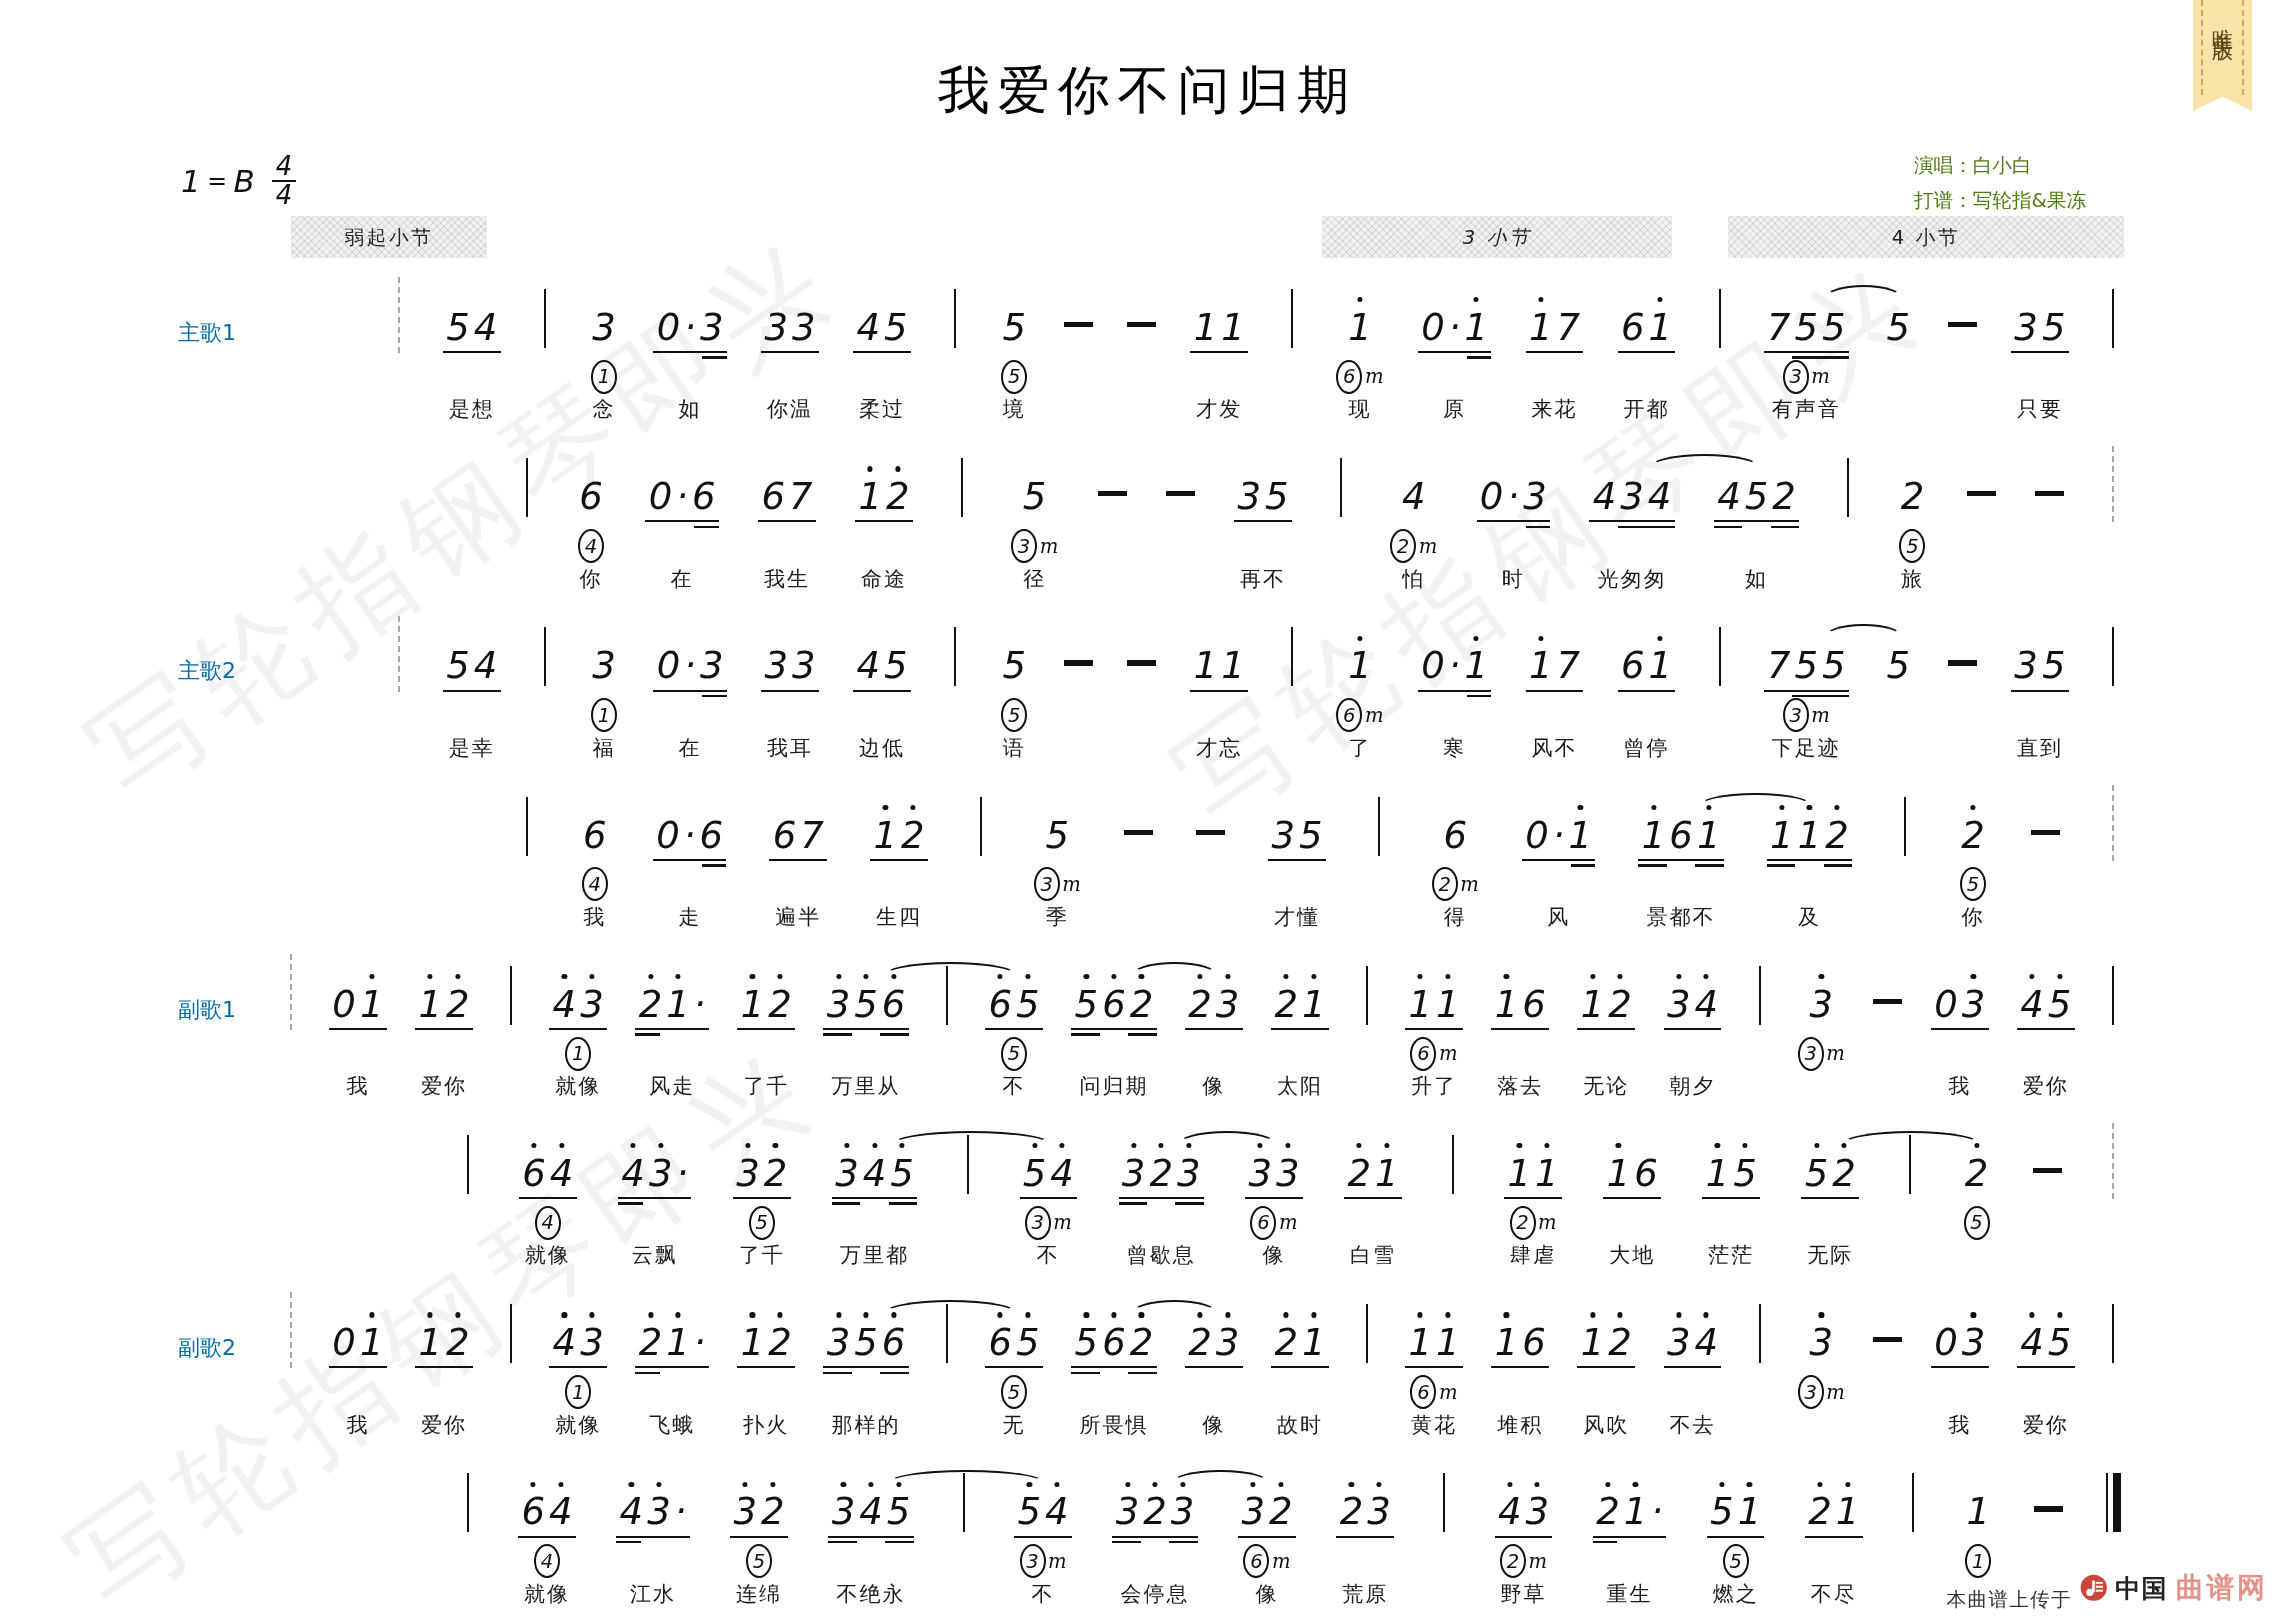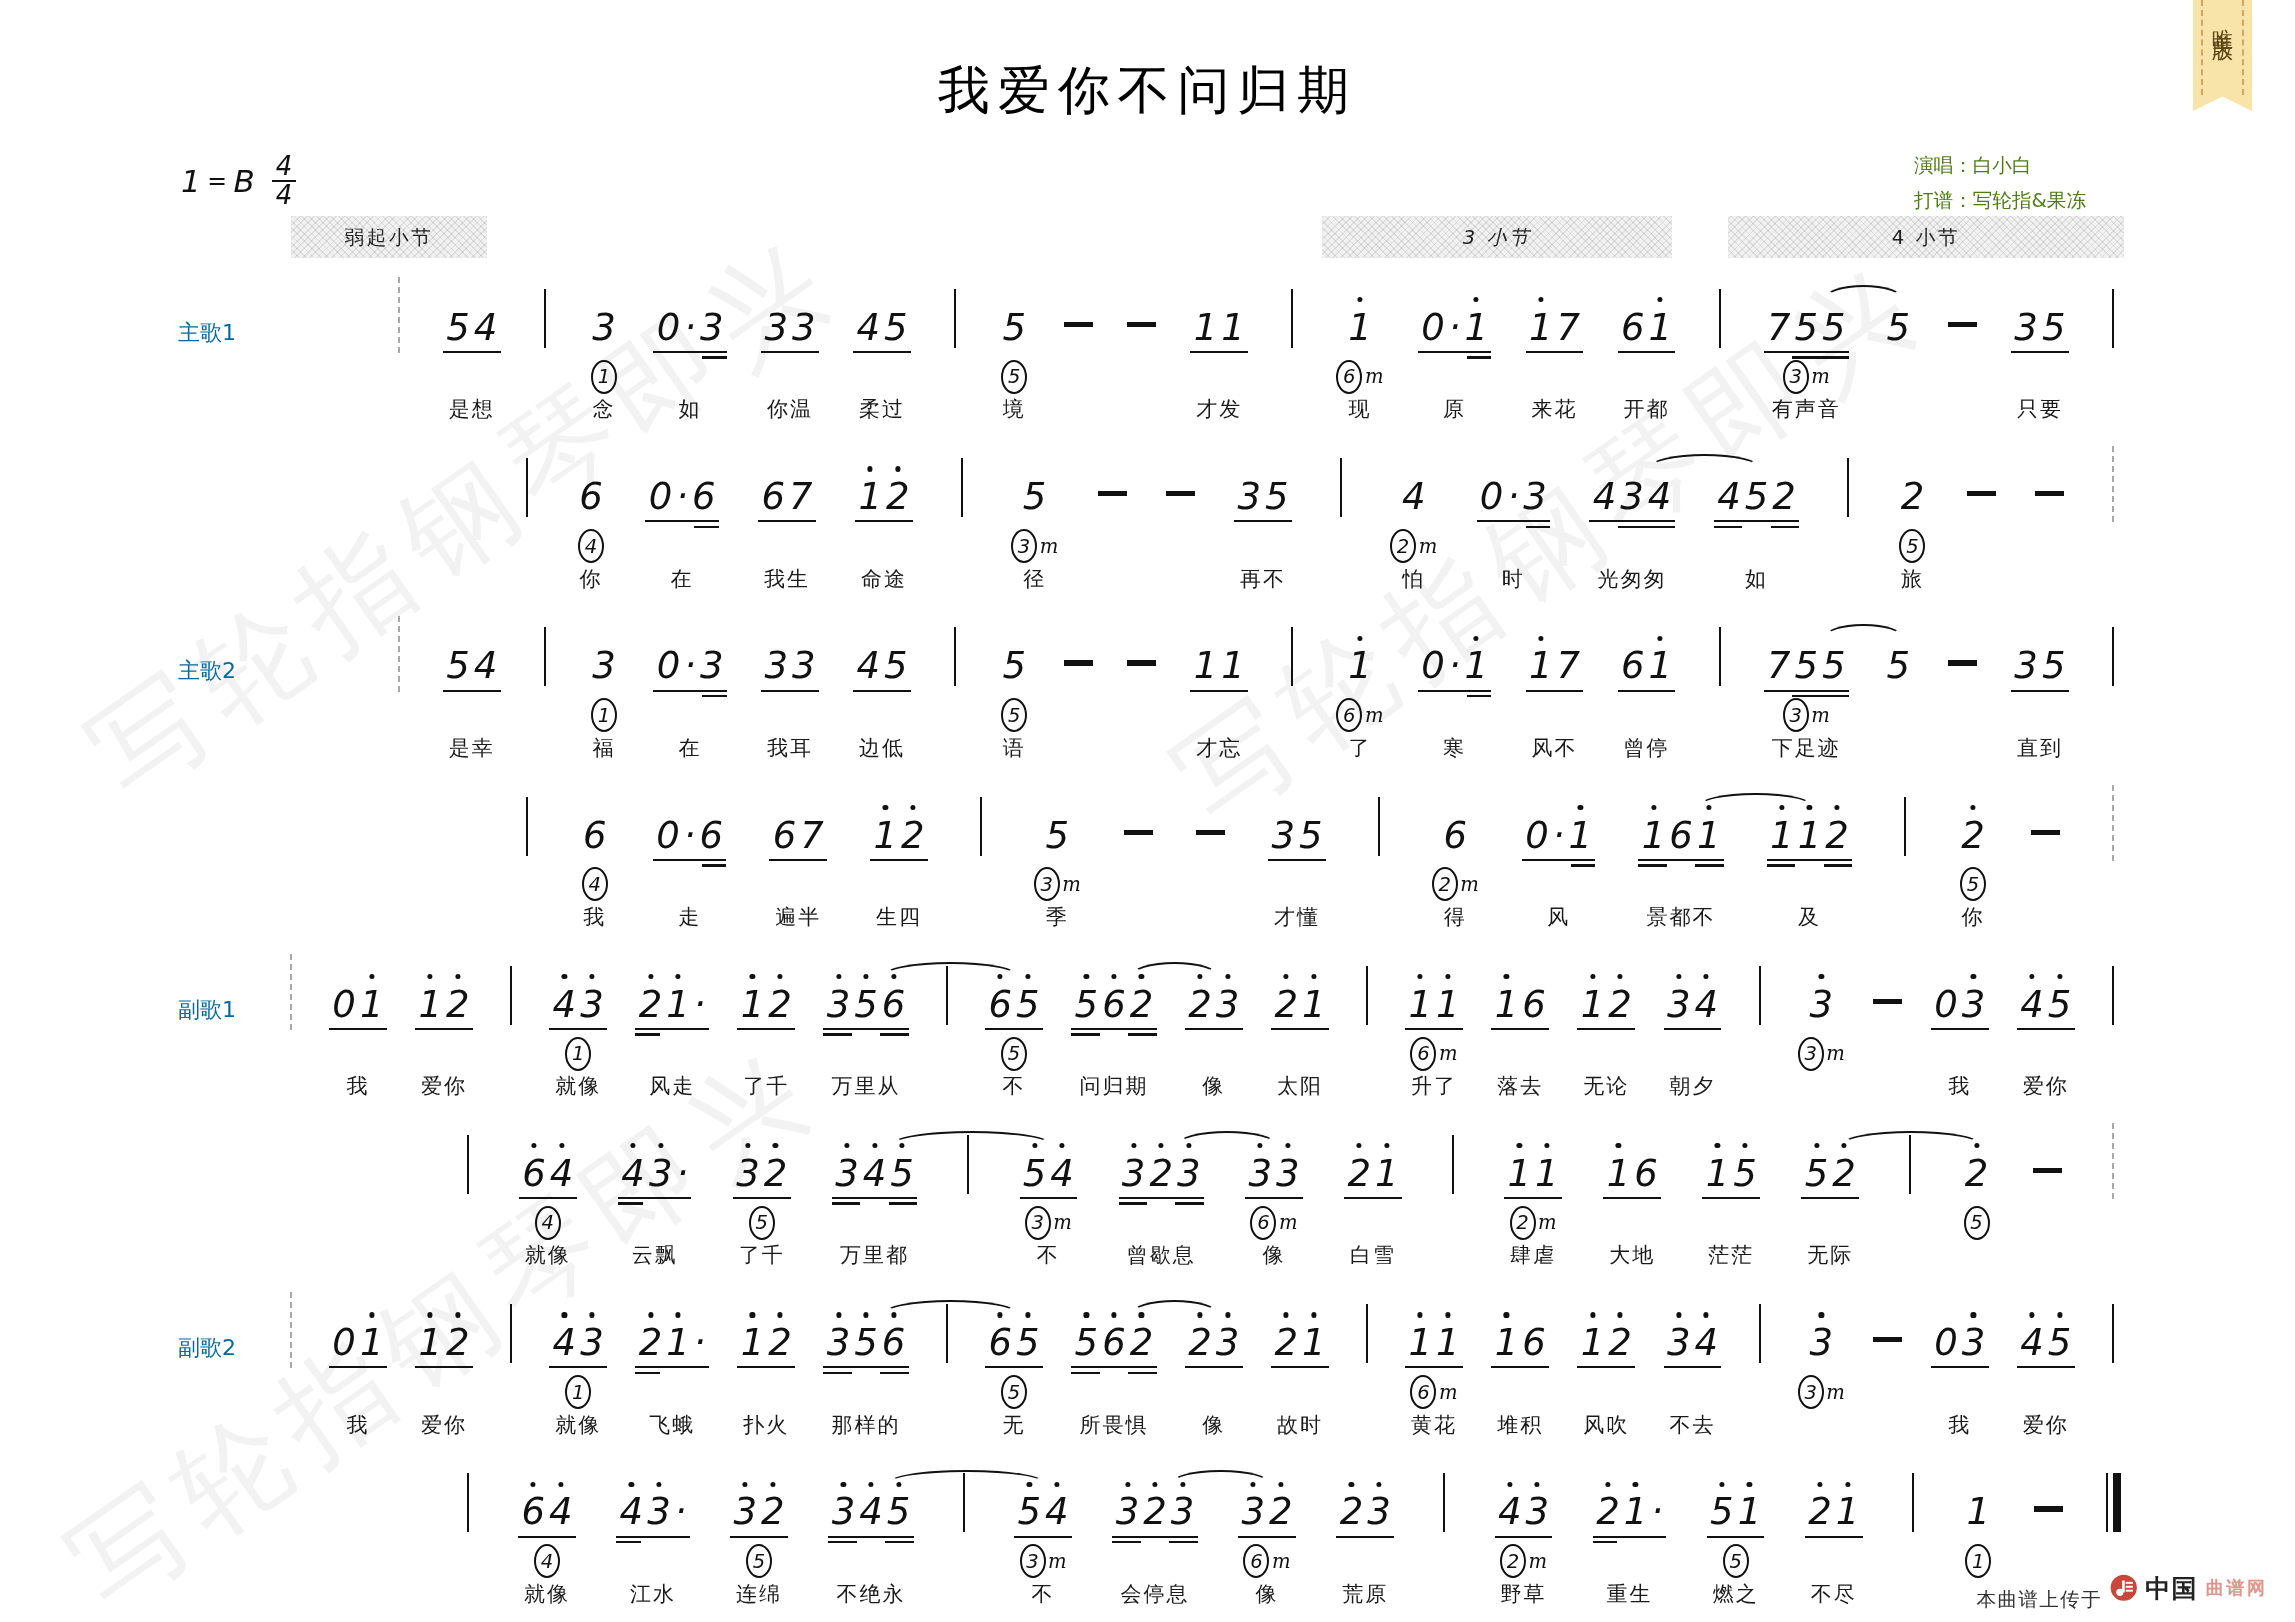--- a/index.html
+++ b/index.html
@@ -59,21 +59,21 @@
   .cc{display:flex;align-items:center;justify-content:center;width:22px;height:30px;
       border:2px solid #111;border-radius:50%;font-size:19.6px;font-style:italic;}
   .cm{font-size:19.6px;font-style:italic;font-family:"DejaVu Serif",serif;}
   .lr{height:30px;font-size:21px;letter-spacing:2px;white-space:nowrap;color:#1a1a1a;}
   .tie{position:absolute;height:23.6px;border:2.6px solid transparent;border-top-color:#111;
        border-radius:50%;top:0;pointer-events:none;}
   
   .footer{position:absolute;right:27.5px;bottom:10.5px;display:flex;align-items:center;gap:7.9px;}
   .fo-text{font-size:19.6px;color:#333;letter-spacing:1.3px;margin-top:22px;}
   .site-cn{font-size:25px;font-weight:bold;color:#222;letter-spacing:1.3px;}
-  .site-rest{font-size:18px;font-weight:bold;color:#e2948a;letter-spacing:2.6px;}
+  .site-rest{font-size:28px;font-weight:bold;color:#e2948a;letter-spacing:2.6px;}
   .logo{width:27.5px;height:27.5px;}
 </style>
 </head>
 <body>
 
 <div class="page">
 
   <div class="wm" style="left:105px;top:694px;">写轮指钢琴即兴</div>
   <div class="wm" style="left:1191px;top:720px;">写轮指钢琴即兴</div>
   <div class="wm" style="left:85px;top:1505px;">写轮指钢琴即兴</div>

